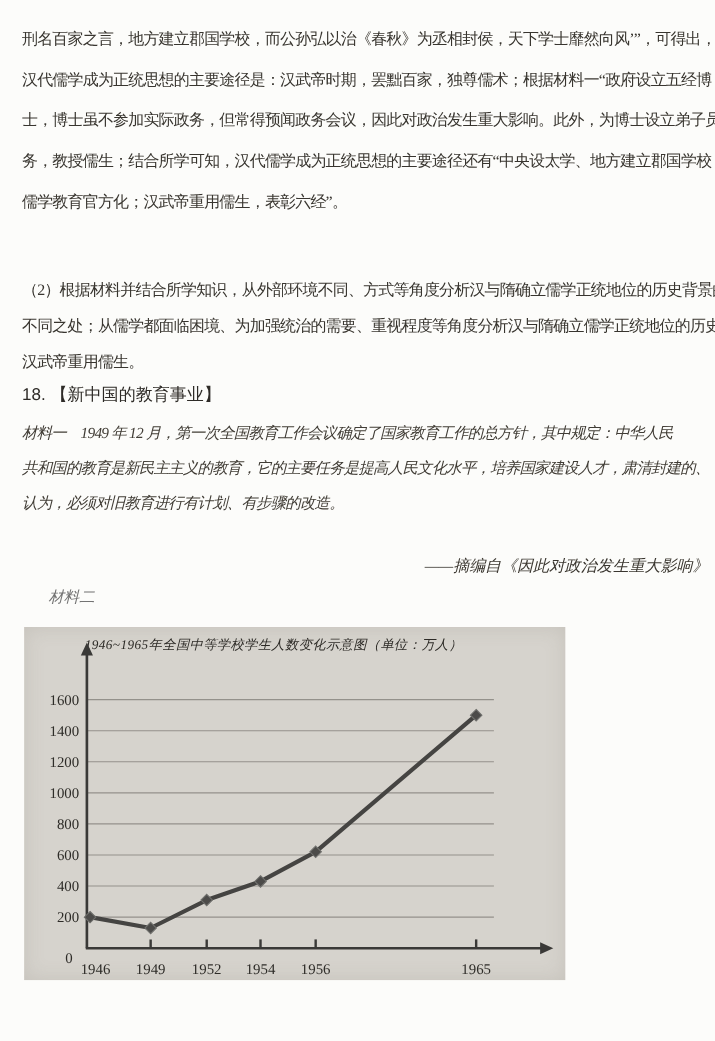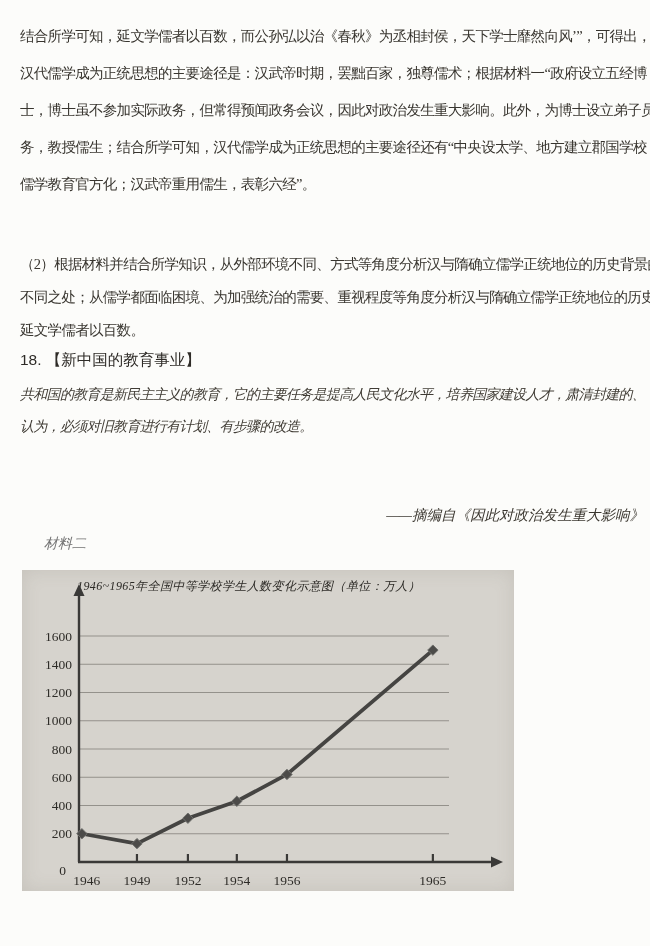--- a/index.html
+++ b/index.html
@@ -56,36 +56,37 @@
     color:#ab9f6d; font-weight:bold; font-size:16.5px; letter-spacing:2px;
     opacity:.92; text-shadow:0 0 1px #efe9d4; margin-right:2px;
   }
 </style>
 </head>
 <body>
 
 <div class="page">
 
   <div class="para p1" style="top:18px">
-      <div class="line">结合所学可知，延文学儒者以百数，而公孙弘以治《春秋》为丞相封侯，天下学士靡然向风’”，可得出，</div>
+      <div class="line">刑名百家之言，地方建立郡国学校，而公孙弘以治《春秋》为丞相封侯，天下学士靡然向风’”，可得出，</div>
       <div class="line">汉代儒学成为正统思想的主要途径是：汉武帝时期，罢黜百家，独尊儒术；根据材料一“政府设立五经博</div>
       <div class="line">士，博士虽不参加实际政务，但常得预闻政务会议，因此对政治发生重大影响。此外，为博士设立弟子员。</div>
       <div class="line">务，教授儒生；结合所学可知，汉代儒学成为正统思想的主要途径还有“中央设太学、地方建立郡国学校，</div>
       <div class="line">儒学教育官方化；汉武帝重用儒生，表彰六经”。</div>
     </div>
 
   <div class="para p2" style="top:248px">
       <div class="line">（2）根据材料并结合所学知识，从外部环境不同、方式等角度分析汉与隋确立儒学正统地位的历史背景的</div>
       <div class="line">不同之处；从儒学都面临困境、为加强统治的需要、重视程度等角度分析汉与隋确立儒学正统地位的历史</div>
-      <div class="line">延文学儒者以百数。</div>
+      <div class="line">汉武帝重用儒生。</div>
     </div>
 
   <div class="heading">18. 【新中国的教育事业】</div>
 
   <div class="para m1 kaiti" style="top:379px">
+      <div class="line">材料一　1949 年 12 月，第一次全国教育工作会议确定了国家教育工作的总方针，其中规定：中华人民</div>
       <div class="line">共和国的教育是新民主主义的教育，它的主要任务是提高人民文化水平，培养国家建设人才，肃清封建的、</div>
       <div class="line">认为，必须对旧教育进行有计划、有步骤的改造。</div>
     </div>
 
   <div class="src1 kaiti">——摘编自《因此对政治发生重大影响》</div>
 
   <div class="m2label kaiti">材料二</div>
 
   <div class="chart-panel">
     <div class="chart-title">1946~1965年全国中等学校学生人数变化示意图（单位：万人）</div>

